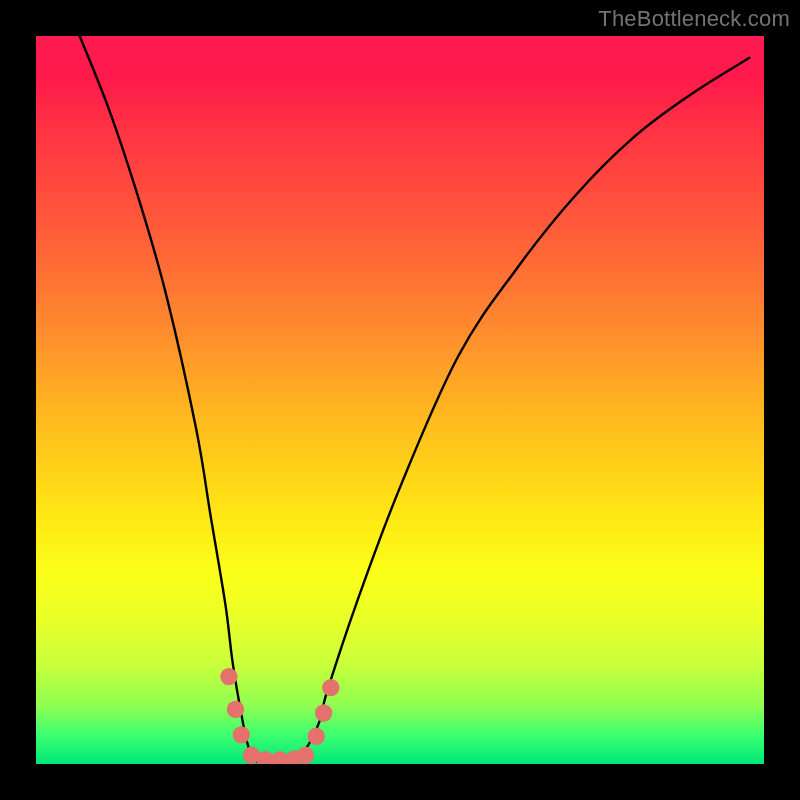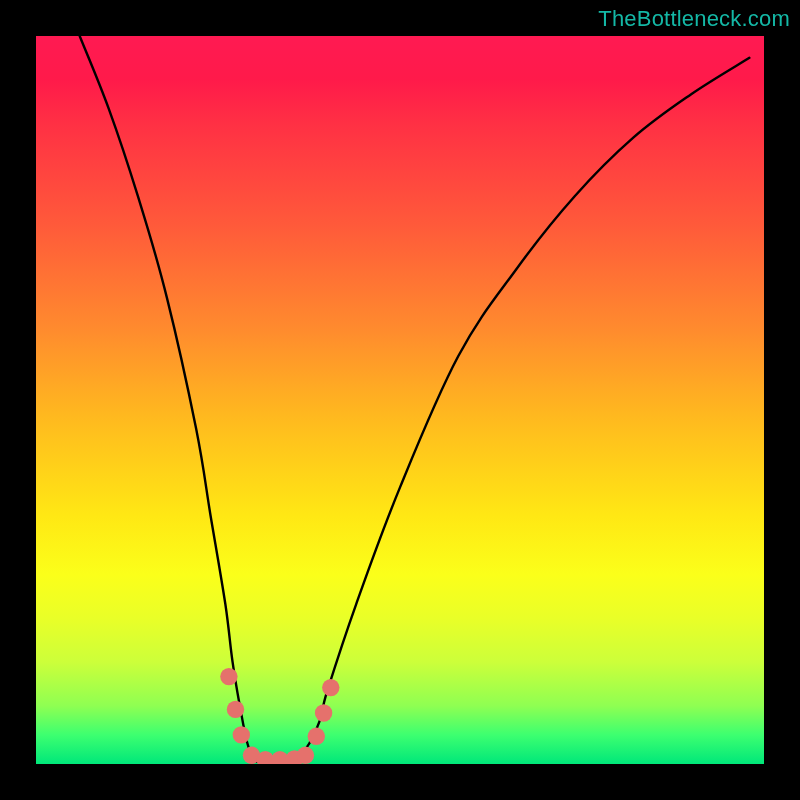--- a/index.html
+++ b/index.html
@@ -37,21 +37,21 @@
       #ccff3a 86%,
       #8fff52 92%,
       #3dff70 96%,
       #00e77a 100%
     );
   }
   .watermark {
     position: absolute;
     top: 6px;
     right: 10px;
-    color: #14b8a6;
+    color: #737373;
     font-size: 22px;
     font-weight: 400;
     letter-spacing: 0.2px;
     user-select: none;
   }
   svg.curves {
     position: absolute;
     left: 0;
     top: 0;
     width: 728px;

